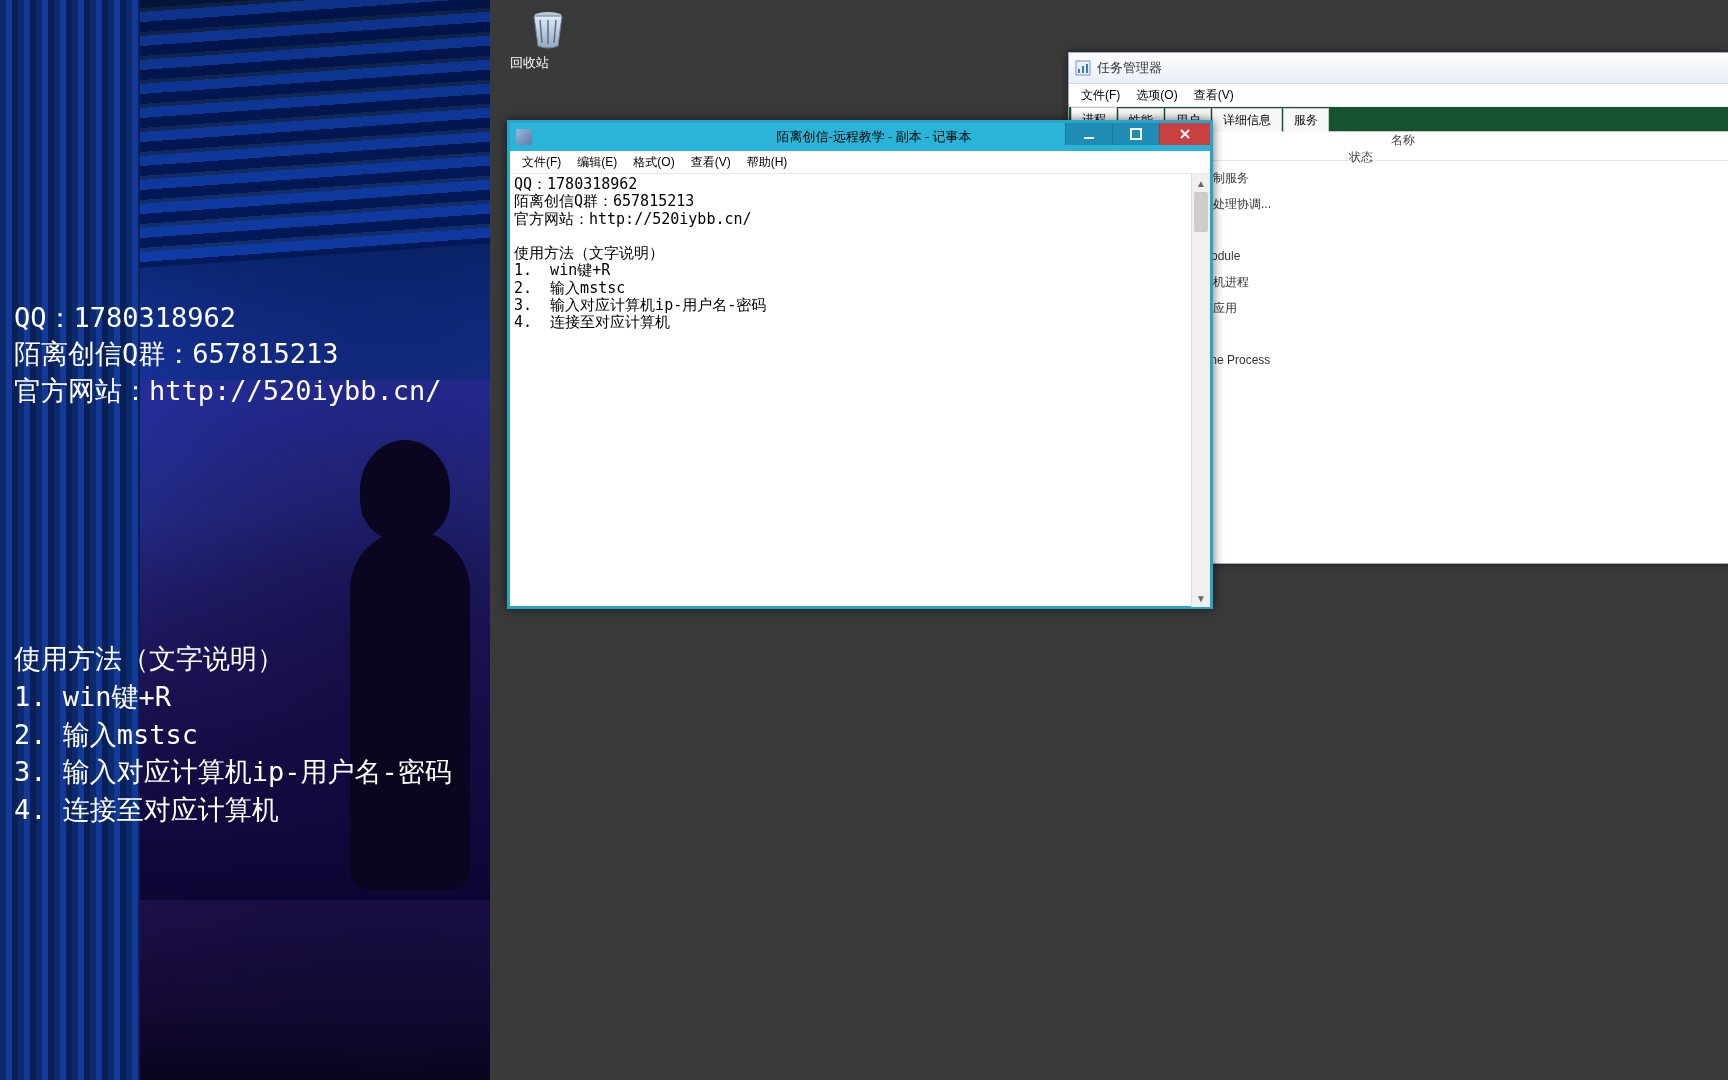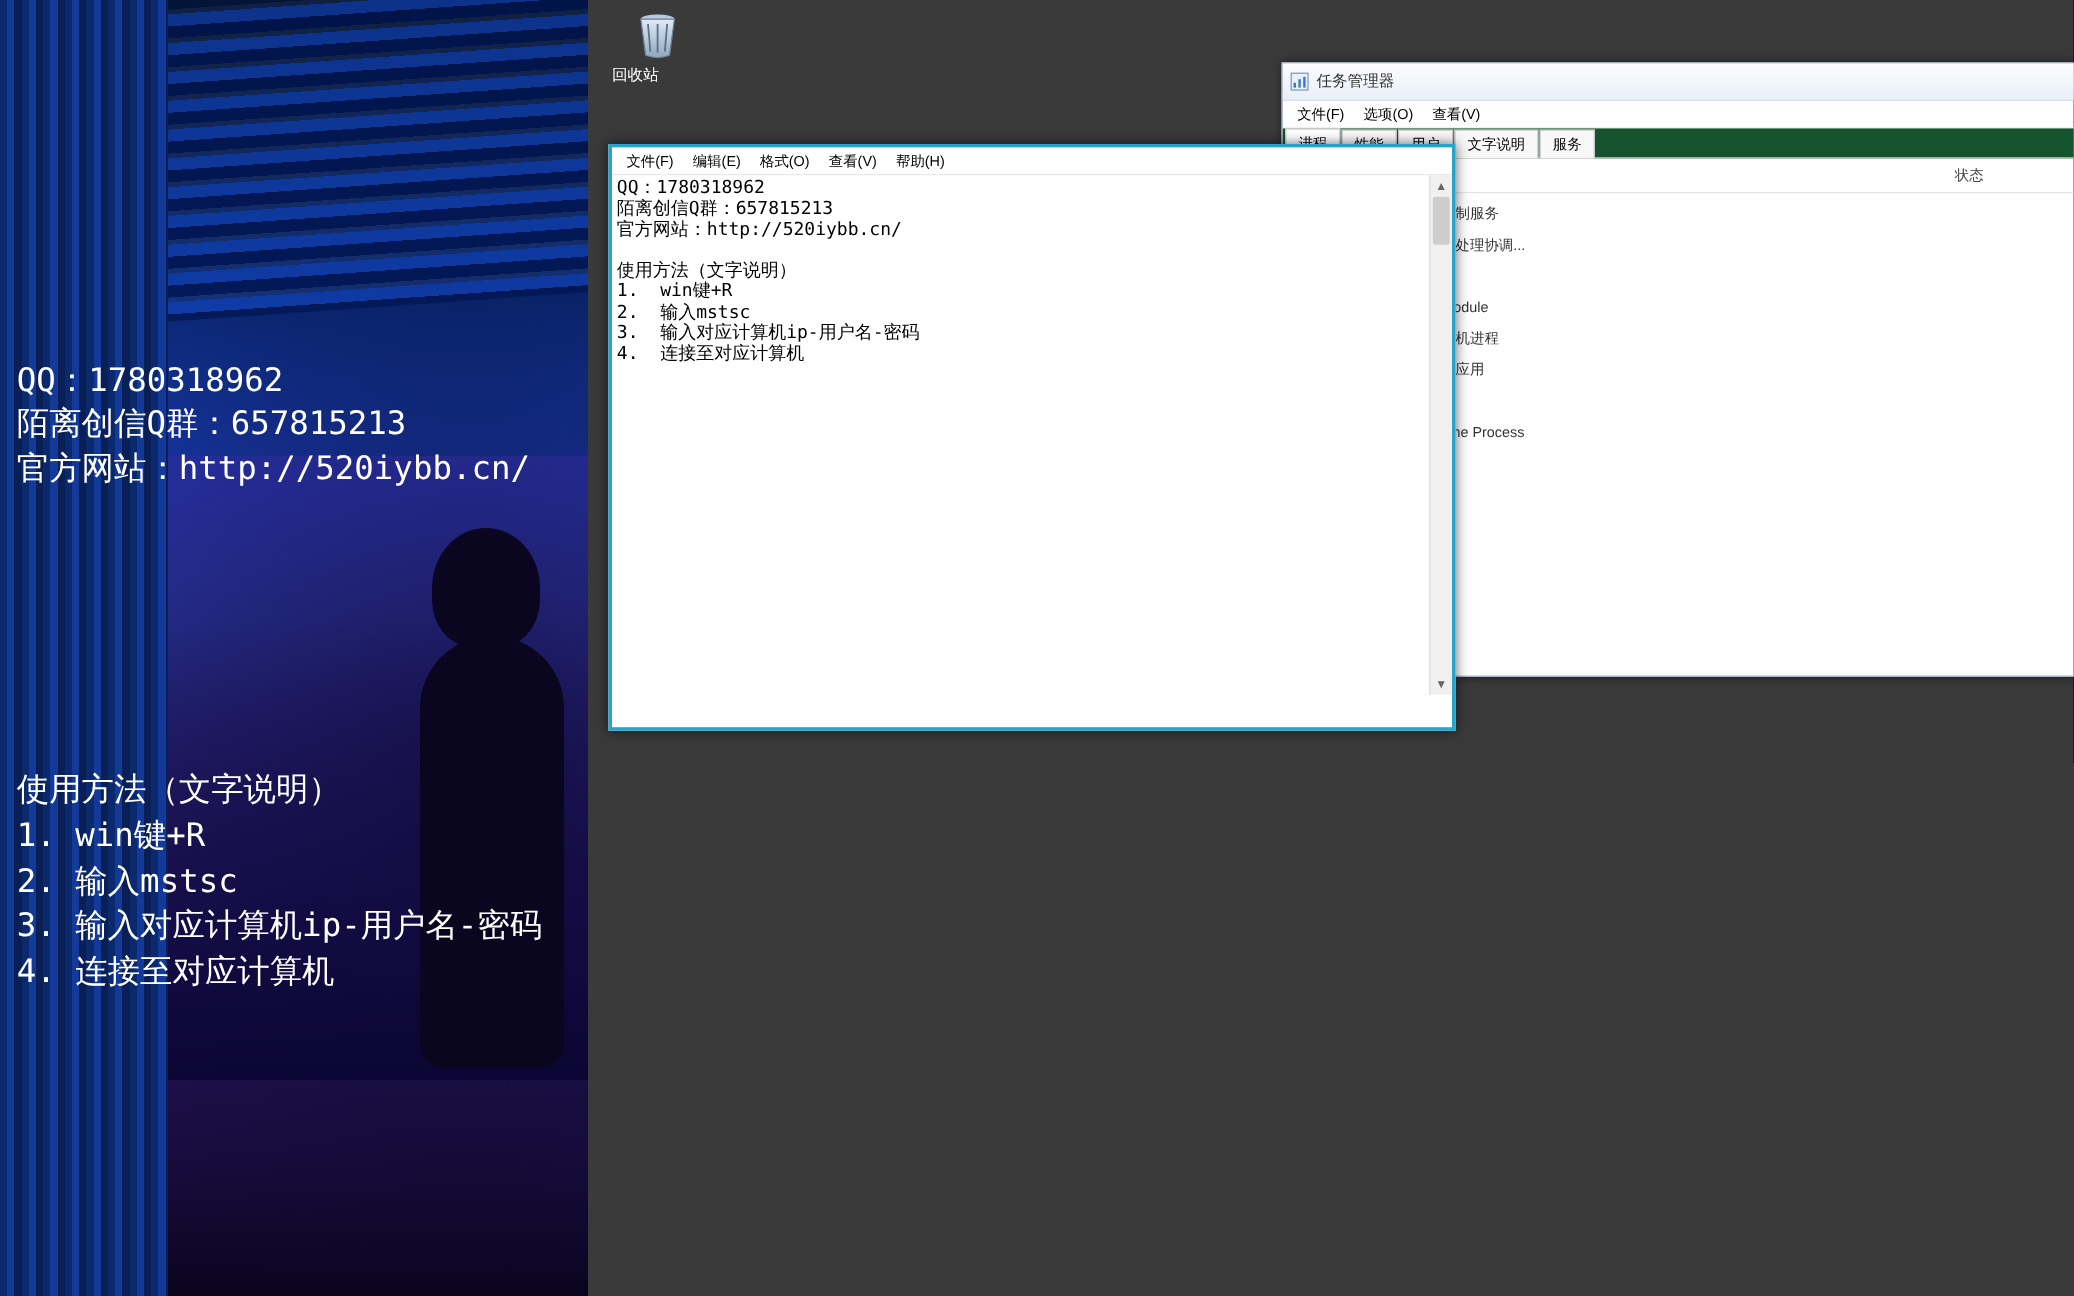--- a/index.html
+++ b/index.html
@@ -52,21 +52,21 @@
   
   .taskmgr{position:absolute;left:578px;top:52px;width:660px;height:510px;background:#fff;border:1px solid #9daac0;box-shadow:0 0 8px rgba(0,0,0,0.5);}
   .tm-title{height:30px;background:linear-gradient(#fdfdfe,#e9eef7);border-bottom:1px solid #cfd8e8;display:flex;align-items:center;position:relative;}
   .tm-title-icon{width:16px;height:16px;margin:0 6px;}
   .tm-title-text{flex:1;text-align:left;font-size:13px;color:#333;}
   .tm-menu{height:22px;display:flex;align-items:center;padding:0 4px;font-size:12px;border-bottom:1px solid #eee;}
   .tm-menu-item{padding:2px 8px;cursor:pointer;}
   .tm-tabs{height:24px;display:flex;align-items:flex-end;padding:0 2px;border-bottom:1px solid #c8c8c8;font-size:12px;background:#14532d;}
   .tm-tab{padding:3px 10px;border:1px solid #c8c8c8;border-bottom:none;margin-right:1px;background:#f8f8f8;cursor:pointer;position:relative;top:1px;}
   .tm-tab.active{background:#fff;border-bottom:1px solid #fff;}
-  .tm-head{height:28px;border-bottom:1px solid #e6e6e6;display:flex;align-items:center;font-size:12px;color:#444;}
+  .tm-head{height:28px;border-bottom:1px solid #e6e6e6;display:flex;align-items:center;font-size:12px;color:#444;flex-direction:column;}
   .tm-head .col1{flex:1;padding-left:8px;}
   .tm-head .col2{width:100px;}
   .tm-list{font-size:12px;color:#333;padding:4px 0;}
   .tm-row{height:26px;display:flex;align-items:center;padding-left:132px;white-space:nowrap;}
 </style>
 </head>
 <body>
 
 <div class="viewport">
 
@@ -125,40 +125,61 @@
       </div>
       <div class="tm-menu" id="tm-menu">
           <div class="tm-menu-item">文件(F)</div>
           <div class="tm-menu-item">选项(O)</div>
           <div class="tm-menu-item">查看(V)</div>
         </div>
       <div class="tm-tabs" id="tm-tabs">
           <div class="tm-tab active">进程</div>
           <div class="tm-tab">性能</div>
           <div class="tm-tab">用户</div>
-          <div class="tm-tab">文字说明</div>
+          <div class="tm-tab">详细信息</div>
           <div class="tm-tab">服务</div>
         </div>
       <div class="tm-head">
         <div class="col1">名称</div>
         <div class="col2">状态</div>
       </div>
       <div class="tm-list" id="tm-list">
           <div class="tm-row">复制服务</div>
           <div class="tm-row">务处理协调...</div>
           <div class="tm-row">序</div>
           <div class="tm-row">Module</div>
           <div class="tm-row">主机进程</div>
           <div class="tm-row">充应用</div>
           <div class="tm-row"></div>
           <div class="tm-row">time Process</div>
         </div>
     </div>
 
     <div class="notepad">
+      <div class="np-title">
+        <div class="np-title-icon"></div>
+        <div class="np-title-text">陌离创信-远程教学 - 副本 - 记事本</div>
+        <div class="np-btns">
+          <div class="np-btn min">
+            <svg viewBox="0 0 12 12">
+                <rect x="1" y="9" width="10" height="2" fill="#fff"></rect>
+              </svg>
+          </div>
+          <div class="np-btn max">
+            <svg viewBox="0 0 12 12">
+                <rect x="1" y="1" width="10" height="10" fill="none" stroke="#fff" stroke-width="2"></rect>
+              </svg>
+          </div>
+          <div class="np-btn close">
+            <svg viewBox="0 0 12 12">
+                <path d="M2 2 L10 10 M10 2 L2 10" stroke="#fff" stroke-width="2"></path>
+              </svg>
+          </div>
+        </div>
+      </div>
       <div class="np-menu" id="np-menu">
           <div class="np-menu-item">文件(F)</div>
           <div class="np-menu-item">编辑(E)</div>
           <div class="np-menu-item">格式(O)</div>
           <div class="np-menu-item">查看(V)</div>
           <div class="np-menu-item">帮助(H)</div>
         </div>
       <div class="np-body">
         <div class="np-text">QQ：1780318962
 陌离创信Q群：657815213

